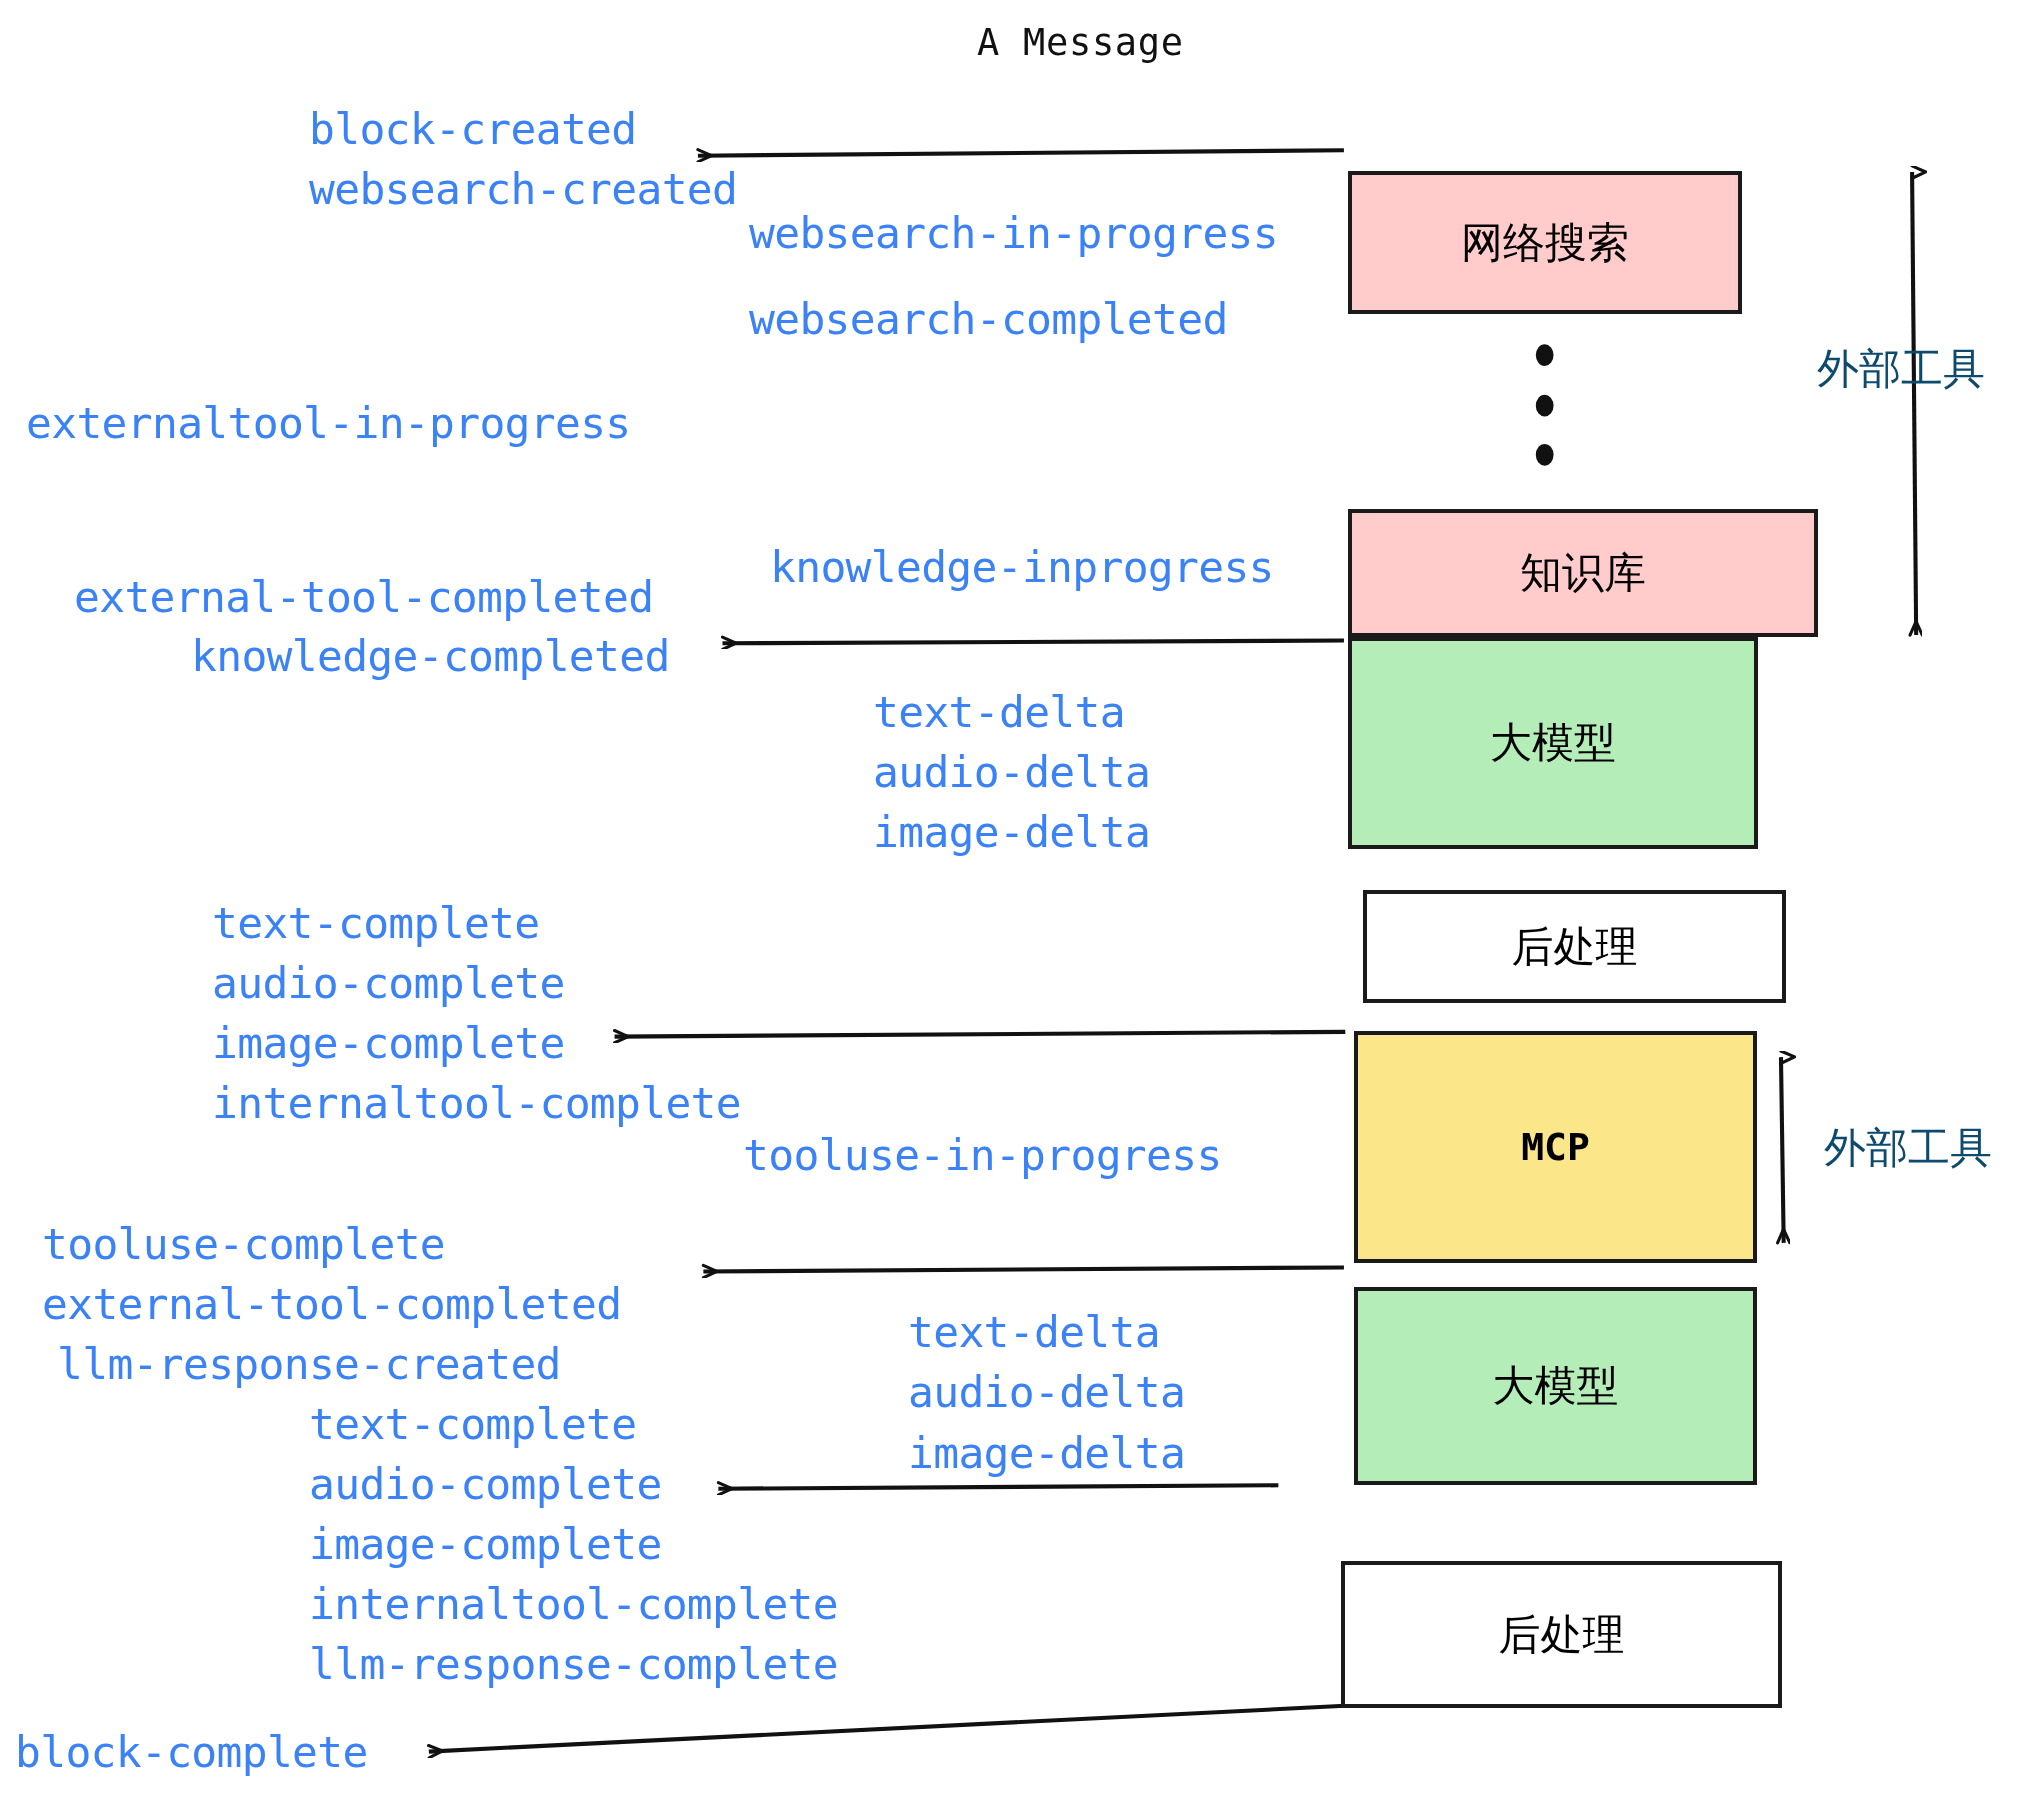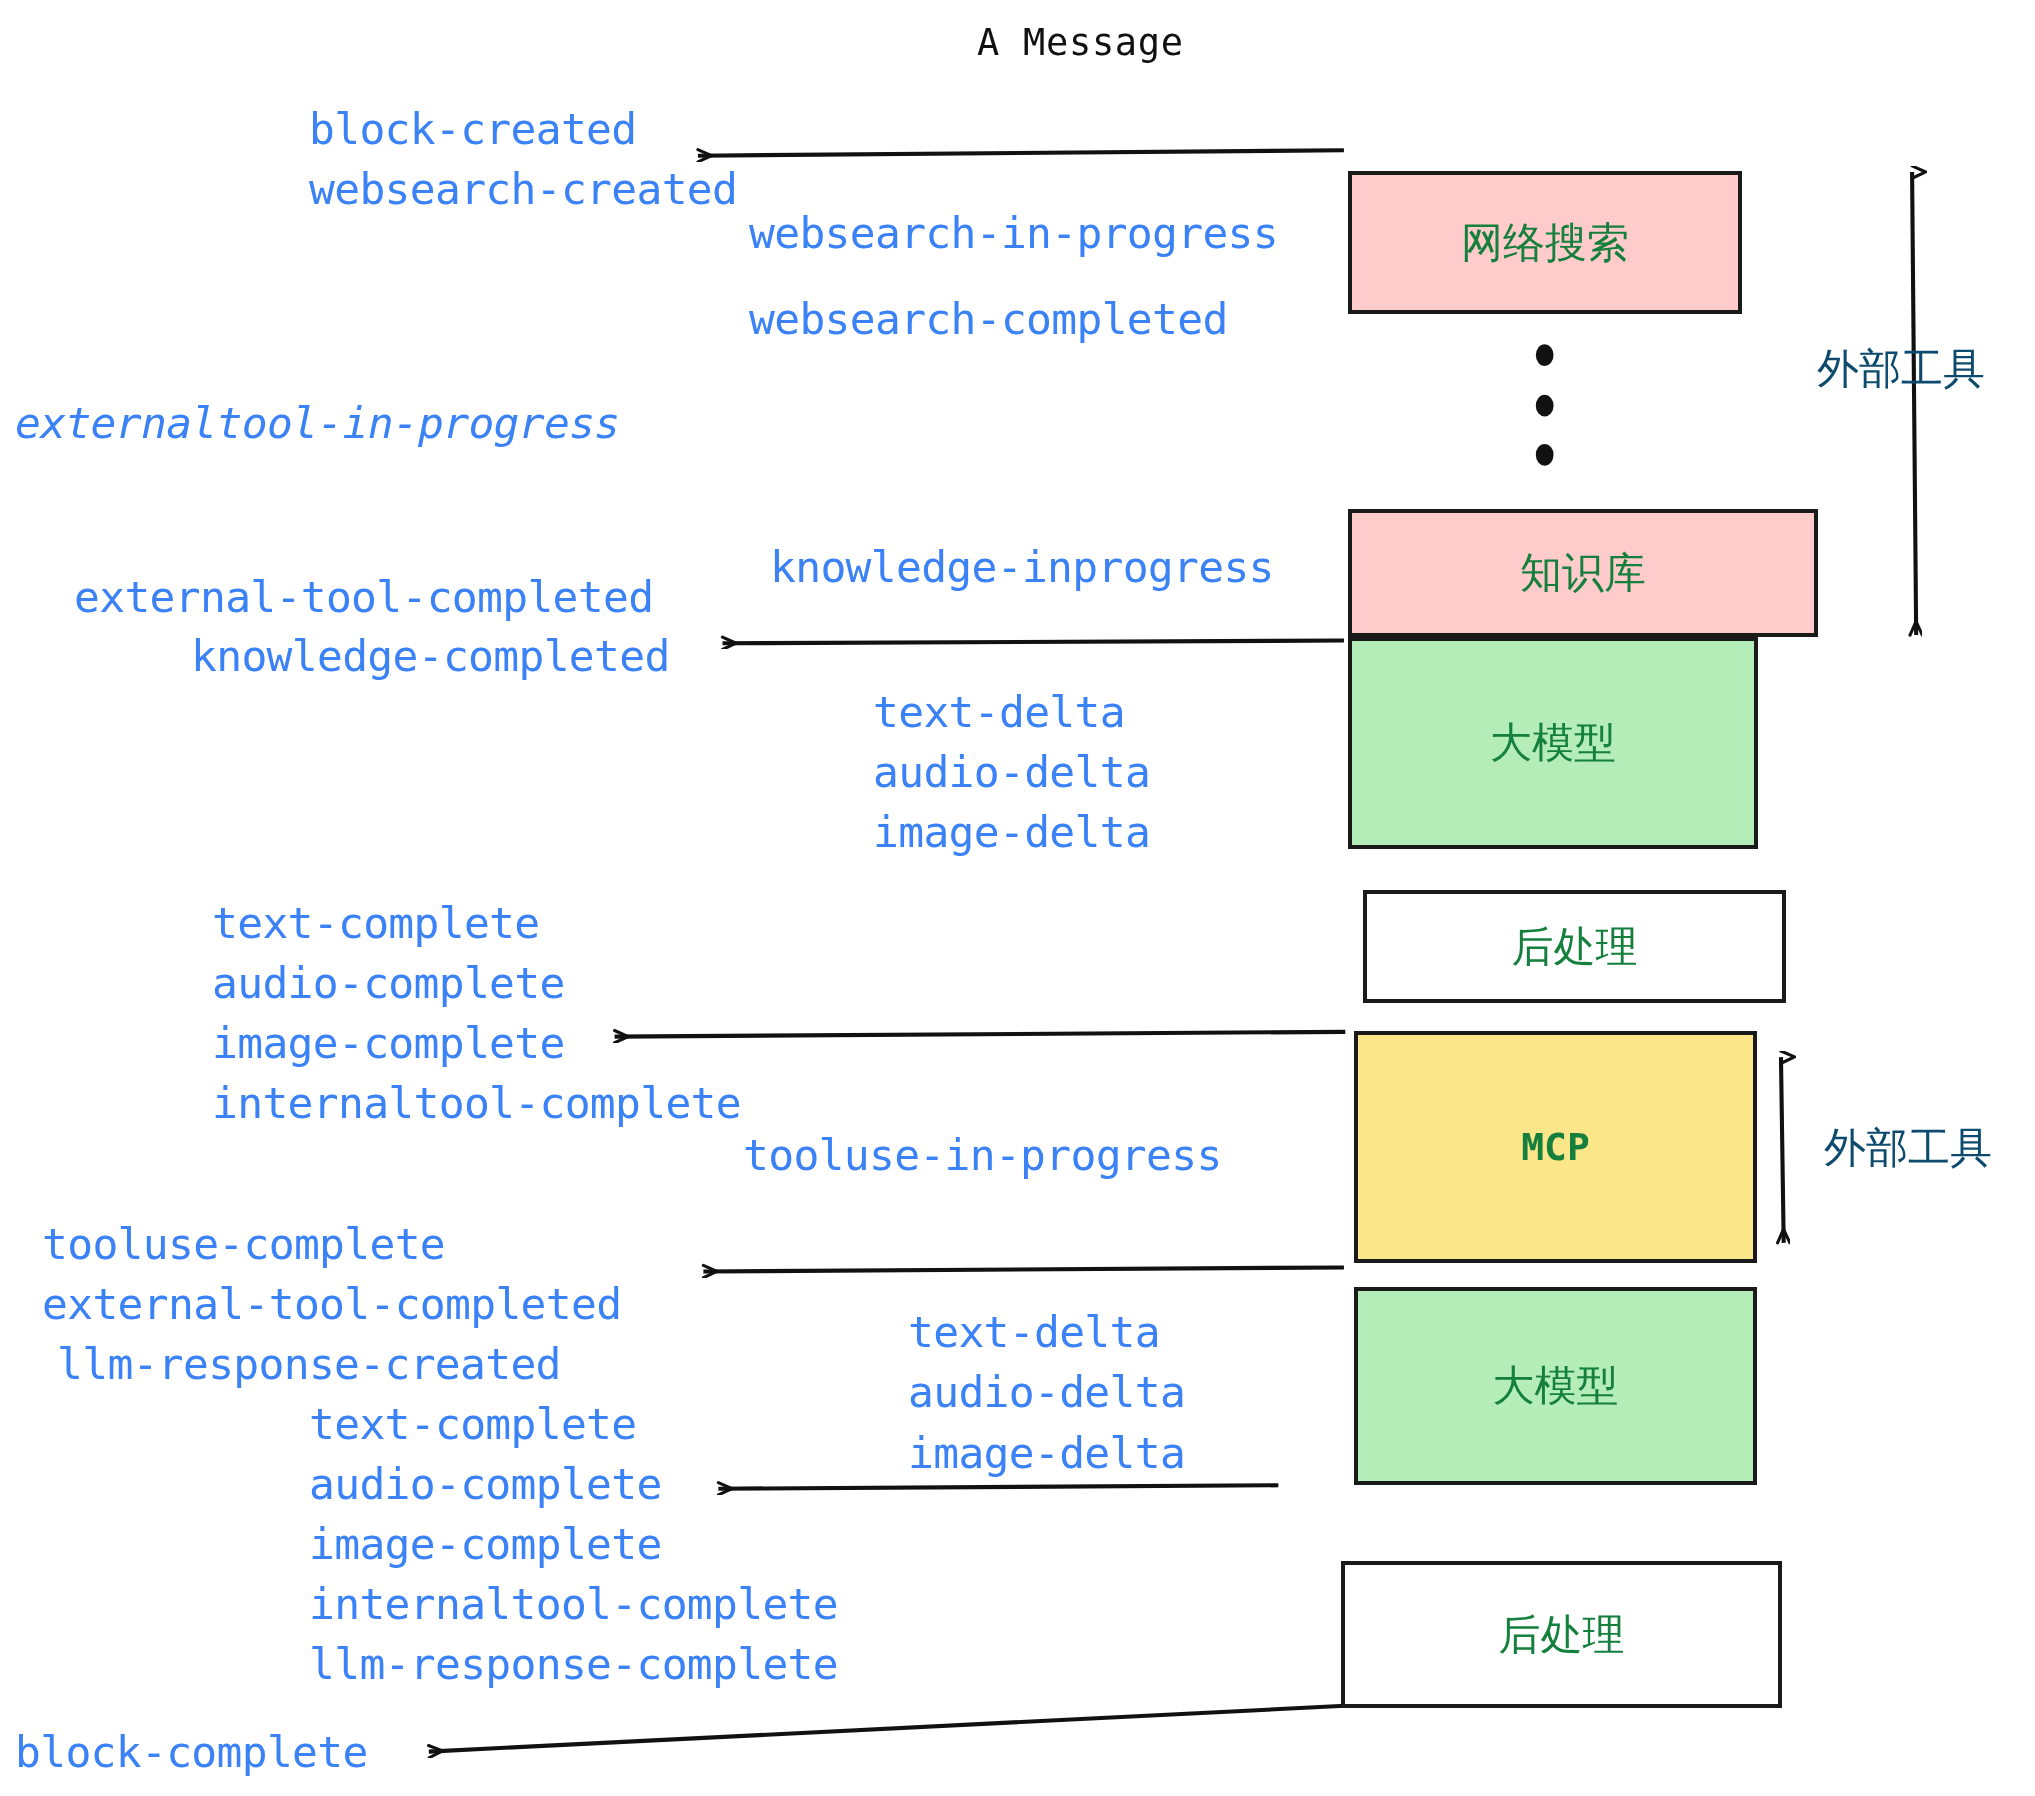--- a/index.html
+++ b/index.html
@@ -38,21 +38,21 @@
   
   .node {
     position: absolute;
     box-sizing: border-box;
     border: 4.8px solid #1a1a1a;
     display: flex;
     align-items: center;
     justify-content: center;
     font-family: "DejaVu Sans", "Liberation Sans", sans-serif;
     font-size: 42px;
-    color: #15803d;
+    color: #000000;
   }
   .node.mcp-label {
     font-family: "DejaVu Sans Mono", "Liberation Mono", monospace;
     font-weight: bold;
     font-size: 38px;
   }
   
   #vec {
     position: absolute;
     left: 0;
@@ -141,21 +141,21 @@
   <div class="side-label" style="left:1824px; top:1120px;">外部工具</div>
 
   <div class="evt" style="left:309px; top:108px;">block-created</div>
 
   <div class="evt" style="left:309px; top:168px;">websearch-created</div>
 
   <div class="evt" style="left:749px; top:212px;">websearch-in-progress</div>
 
   <div class="evt" style="left:749px; top:298px;">websearch-completed</div>
 
-  <div class="evt" style="left:15px; top:402px;font-style:italic;">externaltool-in-progress</div>
+  <div class="evt" style="left:26px; top:402px;">externaltool-in-progress</div>
 
   <div class="evt" style="left:770px; top:546px;">knowledge-inprogress</div>
 
   <div class="evt" style="left:74px; top:576px;">external-tool-completed</div>
 
   <div class="evt" style="left:191px; top:635px;">knowledge-completed</div>
 
   <div class="evt" style="left:873px; top:691px;">text-delta</div>
 
   <div class="evt" style="left:873px; top:751px;">audio-delta</div>

